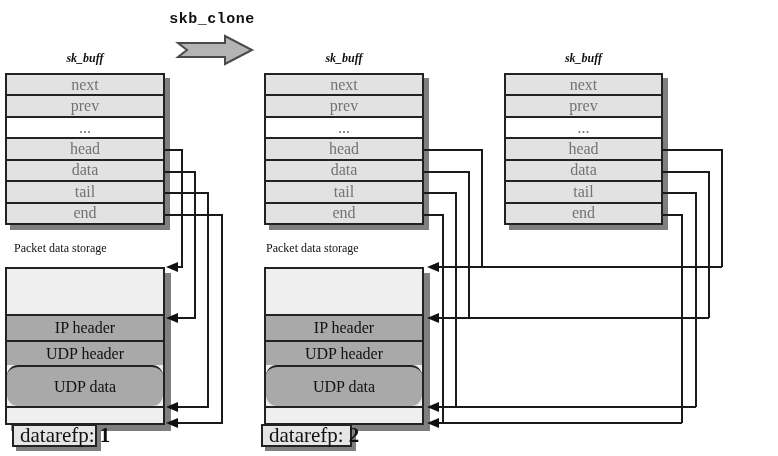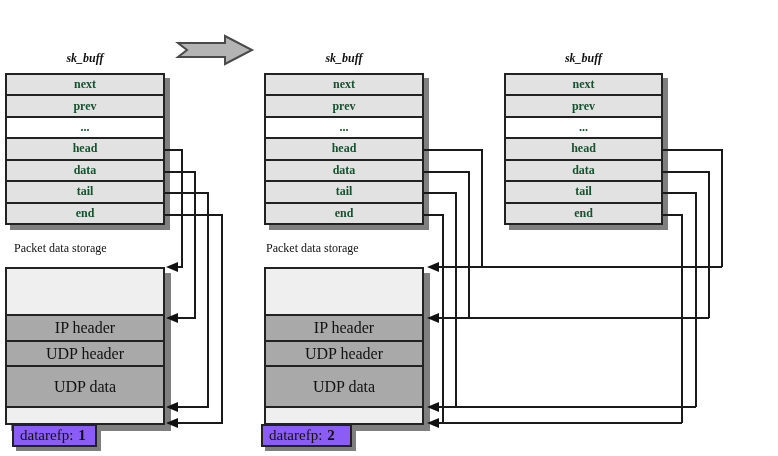--- a/index.html
+++ b/index.html
@@ -13,64 +13,65 @@
     text-align:center; color:#111;
   }
   .skbuff {
     position:absolute; top:73px; width:160px; height:152px;
     box-sizing:border-box; border:2px solid #222; background:#e2e2e2;
     box-shadow:5px 5px 0 0 #7f7f7f;
     display:flex; flex-direction:column;
   }
   .skbuff .row {
     flex:1; display:flex; align-items:center; justify-content:center;
-    font-size:12px; color:#14532d; border-top:2px solid #222; background:#e2e2e2;font-weight:bold;
+    font-size:16px; color:#737373; border-top:2px solid #222; background:#e2e2e2;
   }
   .skbuff .row:first-child { border-top:none; }
   .skbuff .row.white { background:#ffffff; }
   .storage-label { position:absolute; top:241px; font-size:12px; color:#111; }
   .storage {
     position:absolute; top:267px; width:160px; height:158px;
     box-sizing:border-box; border:2px solid #222; background:#efefef;
     box-shadow:6px 6px 0 0 #7f7f7f;
     display:flex; flex-direction:column;
   }
   .band {
     display:flex; align-items:center; justify-content:center;
     font-size:16px; color:#111; border-top:2px solid #222;
   }
   .band:first-child { border-top:none; }
   .band.light { background:#efefef; }
   .band.dark  { background:#a9a9a9; }
   .band.headroom { height:45px; }
   .band.ip   { height:24px; }
   .band.udph { height:23px; }
-  .band.udpd { height:39px; }
+  .band.udpd { height:39px;border-radius:11px; }
   .band.tailroom { flex:1; }
   .dataref {
     position:absolute; top:424px; height:23px; box-sizing:border-box;
-    border:2px solid #222; background:#8b5cf6; box-shadow:4px 4px 0 0 #7f7f7f;
-    display:flex; align-items:center; padding:0 6px; font-size:15px; color:#111;
+    border:2px solid #222; background:#e5e5e5; box-shadow:4px 4px 0 0 #7f7f7f;
+    display:flex; align-items:center; padding:0 6px; font-size:21px; color:#111;
     white-space:nowrap;
   }
   .dataref b { margin-left:5px; }
   .clone-label {
     position:absolute; left:166px; top:11px; width:92px; text-align:center;
     font-family:"Liberation Mono","DejaVu Sans Mono",monospace;
     font-weight:bold; font-size:15px; letter-spacing:0.5px; color:#111;
   }
   svg.lines { position:absolute; left:0; top:0; pointer-events:none; }
   .pl { fill:none; stroke:#1a1a1a; stroke-width:2; }
   .ah { fill:#111; stroke:none; }
 </style>
 </head>
 <body>
 
 <div class="canvas">
 
+  <div class="clone-label">skb_clone</div>
 
   <div class="skbuff-title" style="left:5px;   width:160px;">sk_buff</div>
   <div class="skbuff-title" style="left:264px; width:160px;">sk_buff</div>
   <div class="skbuff-title" style="left:504px; width:159px;">sk_buff</div>
 
   <div class="skbuff" style="left:5px;">
     <div class="row">next</div>
     <div class="row">prev</div>
     <div class="row white">...</div>
     <div class="row">head</div>

